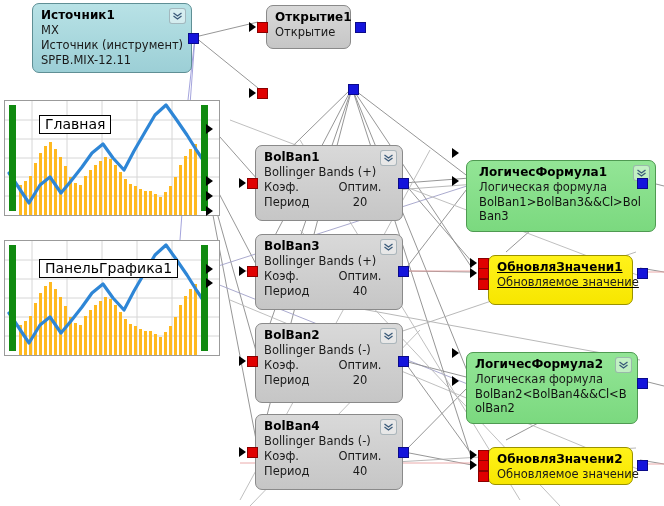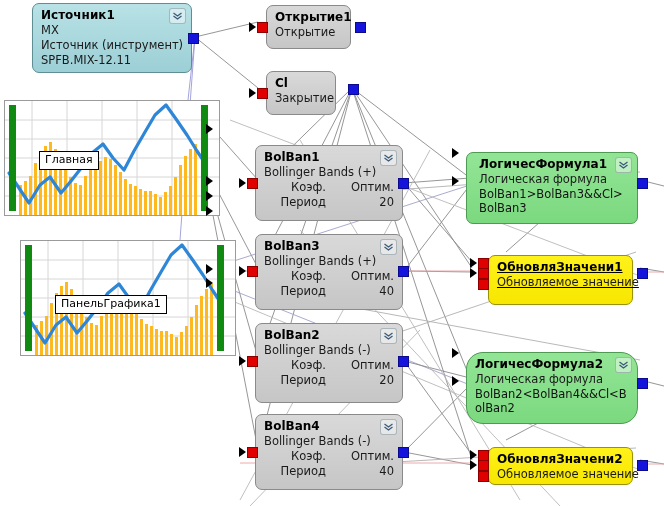--- a/index.html
+++ b/index.html
@@ -8,22 +8,22 @@
   #canvas{position:absolute;left:0;top:0;width:664px;height:506px;}
   #wires{position:absolute;left:0;top:0;width:664px;height:506px;pointer-events:none;}
 
   
   .node{position:absolute;box-sizing:border-box;border:1px solid #7d8b7d;
         border-radius:7px;padding:4px 8px 5px 8px;}
   .node .title{font-size:12px;font-weight:bold;color:#000;line-height:15px;
         white-space:nowrap;}
   .node .sub{font-size:11.5px;color:#1a1a1a;line-height:15px;white-space:nowrap;}
   .node .row{font-size:11.5px;color:#1a1a1a;line-height:15px;display:flex;}
-  .node .row .k{width:62px;text-align:right;}
-  .node .row .v{flex:1;text-align:right;}
+  .node .row .k{width:62px;}
+  .node .row .v{flex:1;text-align:center;}
   .node .formula{font-size:11.5px;color:#111;line-height:14px;word-break:break-all;}
 
   .n-gray{background:#cfcfcf;border-color:#8a8a8a;
       background-image:linear-gradient(#d9d9d9,#c6c6c6);}
   .n-src{background:#a8d8dd;border-color:#5f8f95;
       background-image:linear-gradient(#b8e2e6,#9ccfd6);}
   .n-green{background:#86e08a;border-color:#4f9a52;
       background-image:linear-gradient(#93e596,#7bd97f);}
   .n-yellow{background:#ffee00;border-color:#9a9200;
       background-image:linear-gradient(#fff21a,#f7e600);}
@@ -41,22 +41,22 @@
   .port.out{background:#1414dc;border:1px solid #0a0a8a;}
   .arrow{position:absolute;width:0;height:0;
          border-top:5px solid transparent;border-bottom:5px solid transparent;
          border-left:7px solid #000;}
 
   
   .chart{position:absolute;background:#fff;border:1px solid #9b9b9b;
          box-sizing:border-box;overflow:hidden;}
   .chart svg{display:block;}
   .chart-label{position:absolute;background:#fff;border:1px solid #000;
-        font-size:11px;color:#000;padding:1px 5px 2px 5px;line-height:14px;
-        white-space:nowrap;margin-top:36px;}
+        font-size:14px;color:#000;padding:1px 5px 2px 5px;line-height:14px;
+        white-space:nowrap;}
 </style>
 </head>
 <body>
 
 <div id="canvas">
 
   <svg id="wires" viewBox="0 0 664 506">
     <g stroke="#8a8a8a" stroke-width="0.9" fill="none">
 
       <path d="M195,37 L258,22"></path>
@@ -175,21 +175,21 @@
       <rect x="196" y="4" width="7" height="106" fill="#108a10"></rect>
     </svg>
     <div class="chart-label" style="left:34px;top:14px;">Главная</div>
   </div>
 
   <div class="arrow" style="left:206px;top:124px;"></div>
   <div class="arrow" style="left:206px;top:176px;"></div>
   <div class="arrow" style="left:206px;top:191px;"></div>
   <div class="arrow" style="left:206px;top:206px;"></div>
 
-  <div class="chart" id="chart2" style="left:20px;top:240px;width:216px;height:116px;">
+  <div class="chart" id="chart2" style="left:4px;top:240px;width:216px;height:116px;">
     <svg width="214" height="114" viewBox="0 0 214 114">
       <g stroke="#d6d6d6" stroke-width="1">
         <line x1="0" y1="19" x2="214" y2="19"></line>
         <line x1="0" y1="38" x2="214" y2="38"></line>
         <line x1="0" y1="57" x2="214" y2="57"></line>
         <line x1="0" y1="76" x2="214" y2="76"></line>
         <line x1="0" y1="95" x2="214" y2="95"></line>
         <line x1="27" y1="0" x2="27" y2="114"></line>
         <line x1="62" y1="0" x2="62" y2="114"></line>
         <line x1="97" y1="0" x2="97" y2="114"></line>
@@ -259,24 +259,20 @@
   <div class="port out" style="left:188px;top:33px;"></div>
 
   <div class="node n-gray" id="node-open1" style="left:266px;top:5px;width:85px;height:44px;">
     <div class="title">Открытие1</div>
     <div class="sub">Открытие</div>
   </div>
   <div class="arrow" style="left:249px;top:22px;"></div>
   <div class="port in" style="left:257px;top:22px;"></div>
   <div class="port out" style="left:355px;top:22px;"></div>
 
-  <div class="node n-gray" id="node-cl" style="left:266px;top:71px;width:70px;height:44px;">
-    <div class="title">Cl</div>
-    <div class="sub">Закрытие</div>
-  </div>
   <div class="arrow" style="left:249px;top:88px;"></div>
   <div class="port in" style="left:257px;top:88px;"></div>
   <div class="port out" style="left:348px;top:84px;"></div>
 
   <div class="node n-gray" id="node-bolban1" style="left:255px;top:145px;width:148px;height:76px;">
     <div class="title">BolBan1</div>
     <div class="sub">Bollinger Bands (+)</div>
     <div class="row">
       <span class="k">Коэф.</span>
       <span class="v">Оптим.</span>
@@ -351,21 +347,21 @@
     <div class="chev">
       <svg width="11" height="10" viewBox="0 0 11 10">
           <path d="M1.5 2 L5.5 5 L9.5 2 M1.5 5 L5.5 8 L9.5 5" stroke="#3a5a7a" stroke-width="1.3" fill="none"></path>
         </svg>
     </div>
   </div>
   <div class="arrow" style="left:239px;top:447px;"></div>
   <div class="port in" style="left:247px;top:447px;"></div>
   <div class="port out" style="left:398px;top:447px;"></div>
 
-  <div class="node n-green" id="node-formula1" style="left:466px;top:152px;width:172px;height:72px;padding-left:12px;">
+  <div class="node n-green" id="node-formula1" style="left:466px;top:160px;width:190px;height:72px;padding-left:12px;">
     <div class="title">ЛогичесФормула1</div>
     <div class="sub">Логическая формула</div>
     <div class="formula">BolBan1&gt;BolBan3&amp;&amp;Cl&gt;BolBan3</div>
     <div class="chev">
       <svg width="11" height="10" viewBox="0 0 11 10">
           <path d="M1.5 2 L5.5 5 L9.5 2 M1.5 5 L5.5 8 L9.5 5" stroke="#3a5a7a" stroke-width="1.3" fill="none"></path>
         </svg>
     </div>
   </div>
   <div class="arrow" style="left:452px;top:148px;"></div>
@@ -376,21 +372,21 @@
     <div class="title">ОбновляЗначени1</div>
     <div class="sub">Обновляемое значение</div>
   </div>
   <div class="arrow" style="left:470px;top:258px;"></div>
   <div class="port in" style="left:478px;top:258px;"></div>
   <div class="arrow" style="left:470px;top:268px;"></div>
   <div class="port in" style="left:478px;top:268px;"></div>
   <div class="port in" style="left:478px;top:279px;"></div>
   <div class="port out" style="left:637px;top:268px;"></div>
 
-  <div class="node n-green" id="node-formula2" style="left:466px;top:352px;width:172px;height:72px;border-radius:17px;">
+  <div class="node n-green" id="node-formula2" style="left:466px;top:352px;width:172px;height:72px;">
     <div class="title">ЛогичесФормула2</div>
     <div class="sub">Логическая формула</div>
     <div class="formula">BolBan2&lt;BolBan4&amp;&amp;Cl&lt;BolBan2</div>
     <div class="chev">
       <svg width="11" height="10" viewBox="0 0 11 10">
           <path d="M1.5 2 L5.5 5 L9.5 2 M1.5 5 L5.5 8 L9.5 5" stroke="#3a5a7a" stroke-width="1.3" fill="none"></path>
         </svg>
     </div>
   </div>
   <div class="arrow" style="left:452px;top:348px;"></div>

